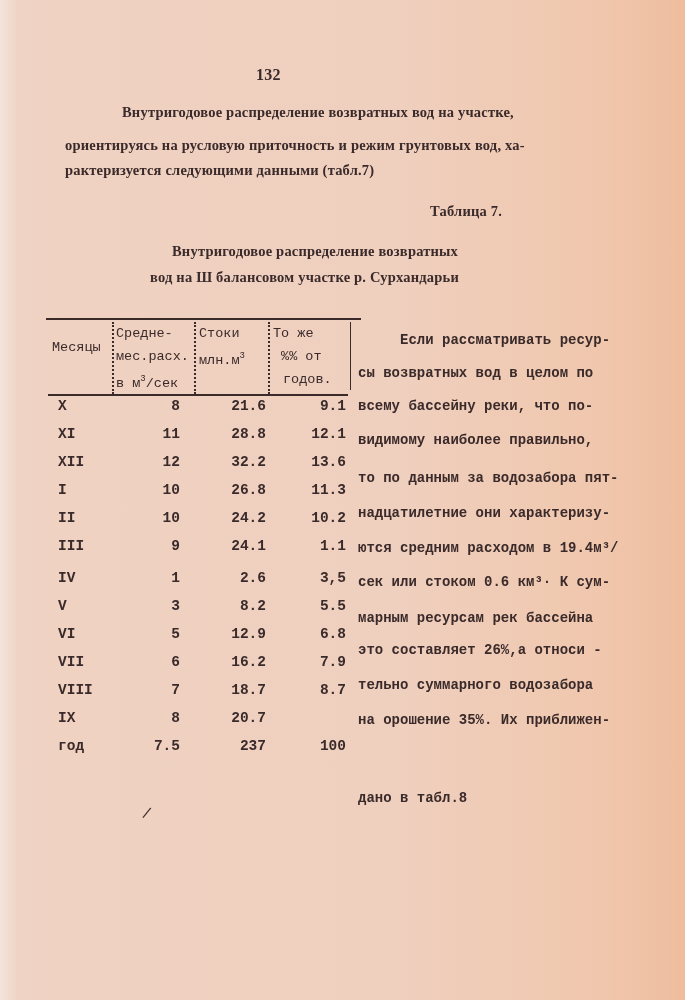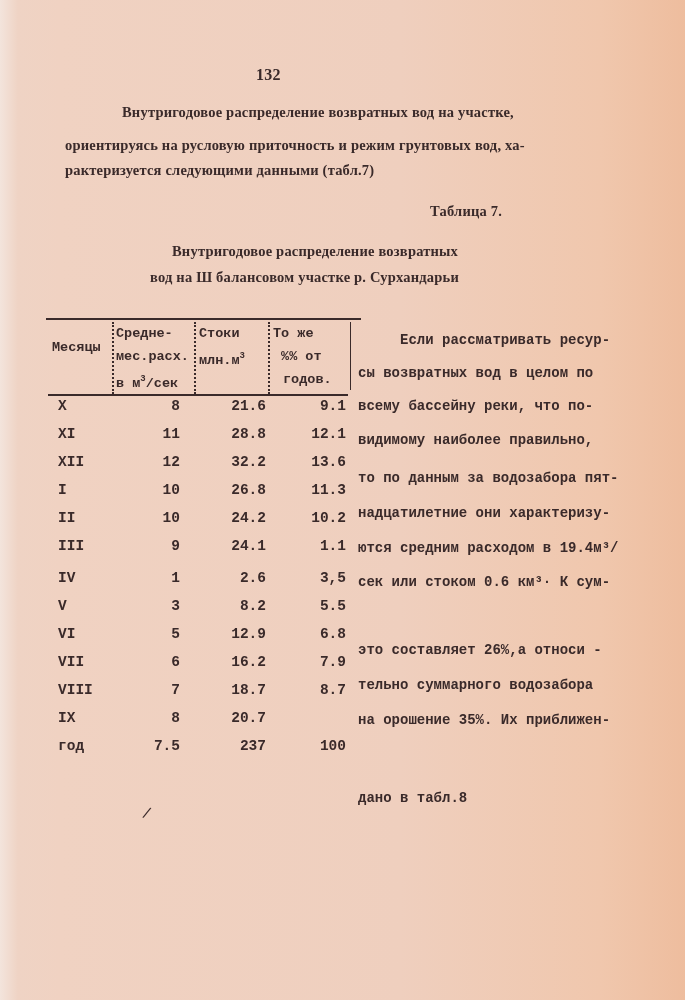--- a/index.html
+++ b/index.html
@@ -21,21 +21,21 @@
   .tt1 { left: 172px; top: 243px; }
   .tt2 { left: 150px; top: 269px; }
 
   
   .tbl { position: absolute; left: 46px; top: 318px; width: 315px; }
   .rule { position: absolute; height: 2px; background: #3a2a2a; }
   .rule.top { left: 0; top: 0; width: 315px; }
   .rule.bot { left: 2px; top: 76px; width: 300px; }
   .vdot { position: absolute; top: 4px; height: 72px; border-left: 2px dotted #3a2a2a; }
   .vsolid { position: absolute; top: 4px; height: 68px; border-left: 1.5px solid #3a2a2a; }
-  .hcell { position: absolute; font-size: 13.5px; font-weight: bold; line-height: 23px; }
+  .hcell { position: absolute; font-size: 13.5px; font-weight: normal; line-height: 23px; }
   .h-month { left: 6px; top: 18px; }
   .h-avg { left: 70px; top: 4px; }
   .h-flow { left: 153px; top: 4px; }
   .h-pct { left: 225px; top: 4px; text-align: center; }
   .h-pct span { display: block; }
   sup { font-size: 9px; }
 
   .rows { position: absolute; left: 46px; top: 398px; }
   .row { position: absolute; height: 26px; width: 320px; font-size: 14.5px; font-weight: bold; }
   .row span { position: absolute; }
@@ -170,19 +170,20 @@
   </div>
 
   <div class="abs side" style="left:400px;top:332px">Если рассматривать ресур-</div>
   <div class="abs side" style="top:365px">сы возвратных вод в целом по</div>
   <div class="abs side" style="top:398px">всему бассейну реки, что по-</div>
   <div class="abs side" style="top:432px">видимому наиболее правильно,</div>
   <div class="abs side" style="top:470px">то по данным за водозабора пят-</div>
   <div class="abs side" style="top:505px">надцатилетние они характеризу-</div>
   <div class="abs side" style="top:540px">ются средним расходом в 19.4м³/</div>
   <div class="abs side" style="top:574px">сек или стоком 0.6 км³· К сум-</div>
+  <div class="abs side" style="top:610px">марным ресурсам рек бассейна</div>
   <div class="abs side" style="top:642px">это составляет 26%,а относи -</div>
   <div class="abs side" style="top:677px">тельно суммарного водозабора</div>
   <div class="abs side" style="top:712px">на орошение 35%. Их  приближен-</div>
   <div class="abs side" style="top:790px">дано в табл.8</div>
 
   <div class="abs mark">/</div>
 </div>
 
 </body></html>

